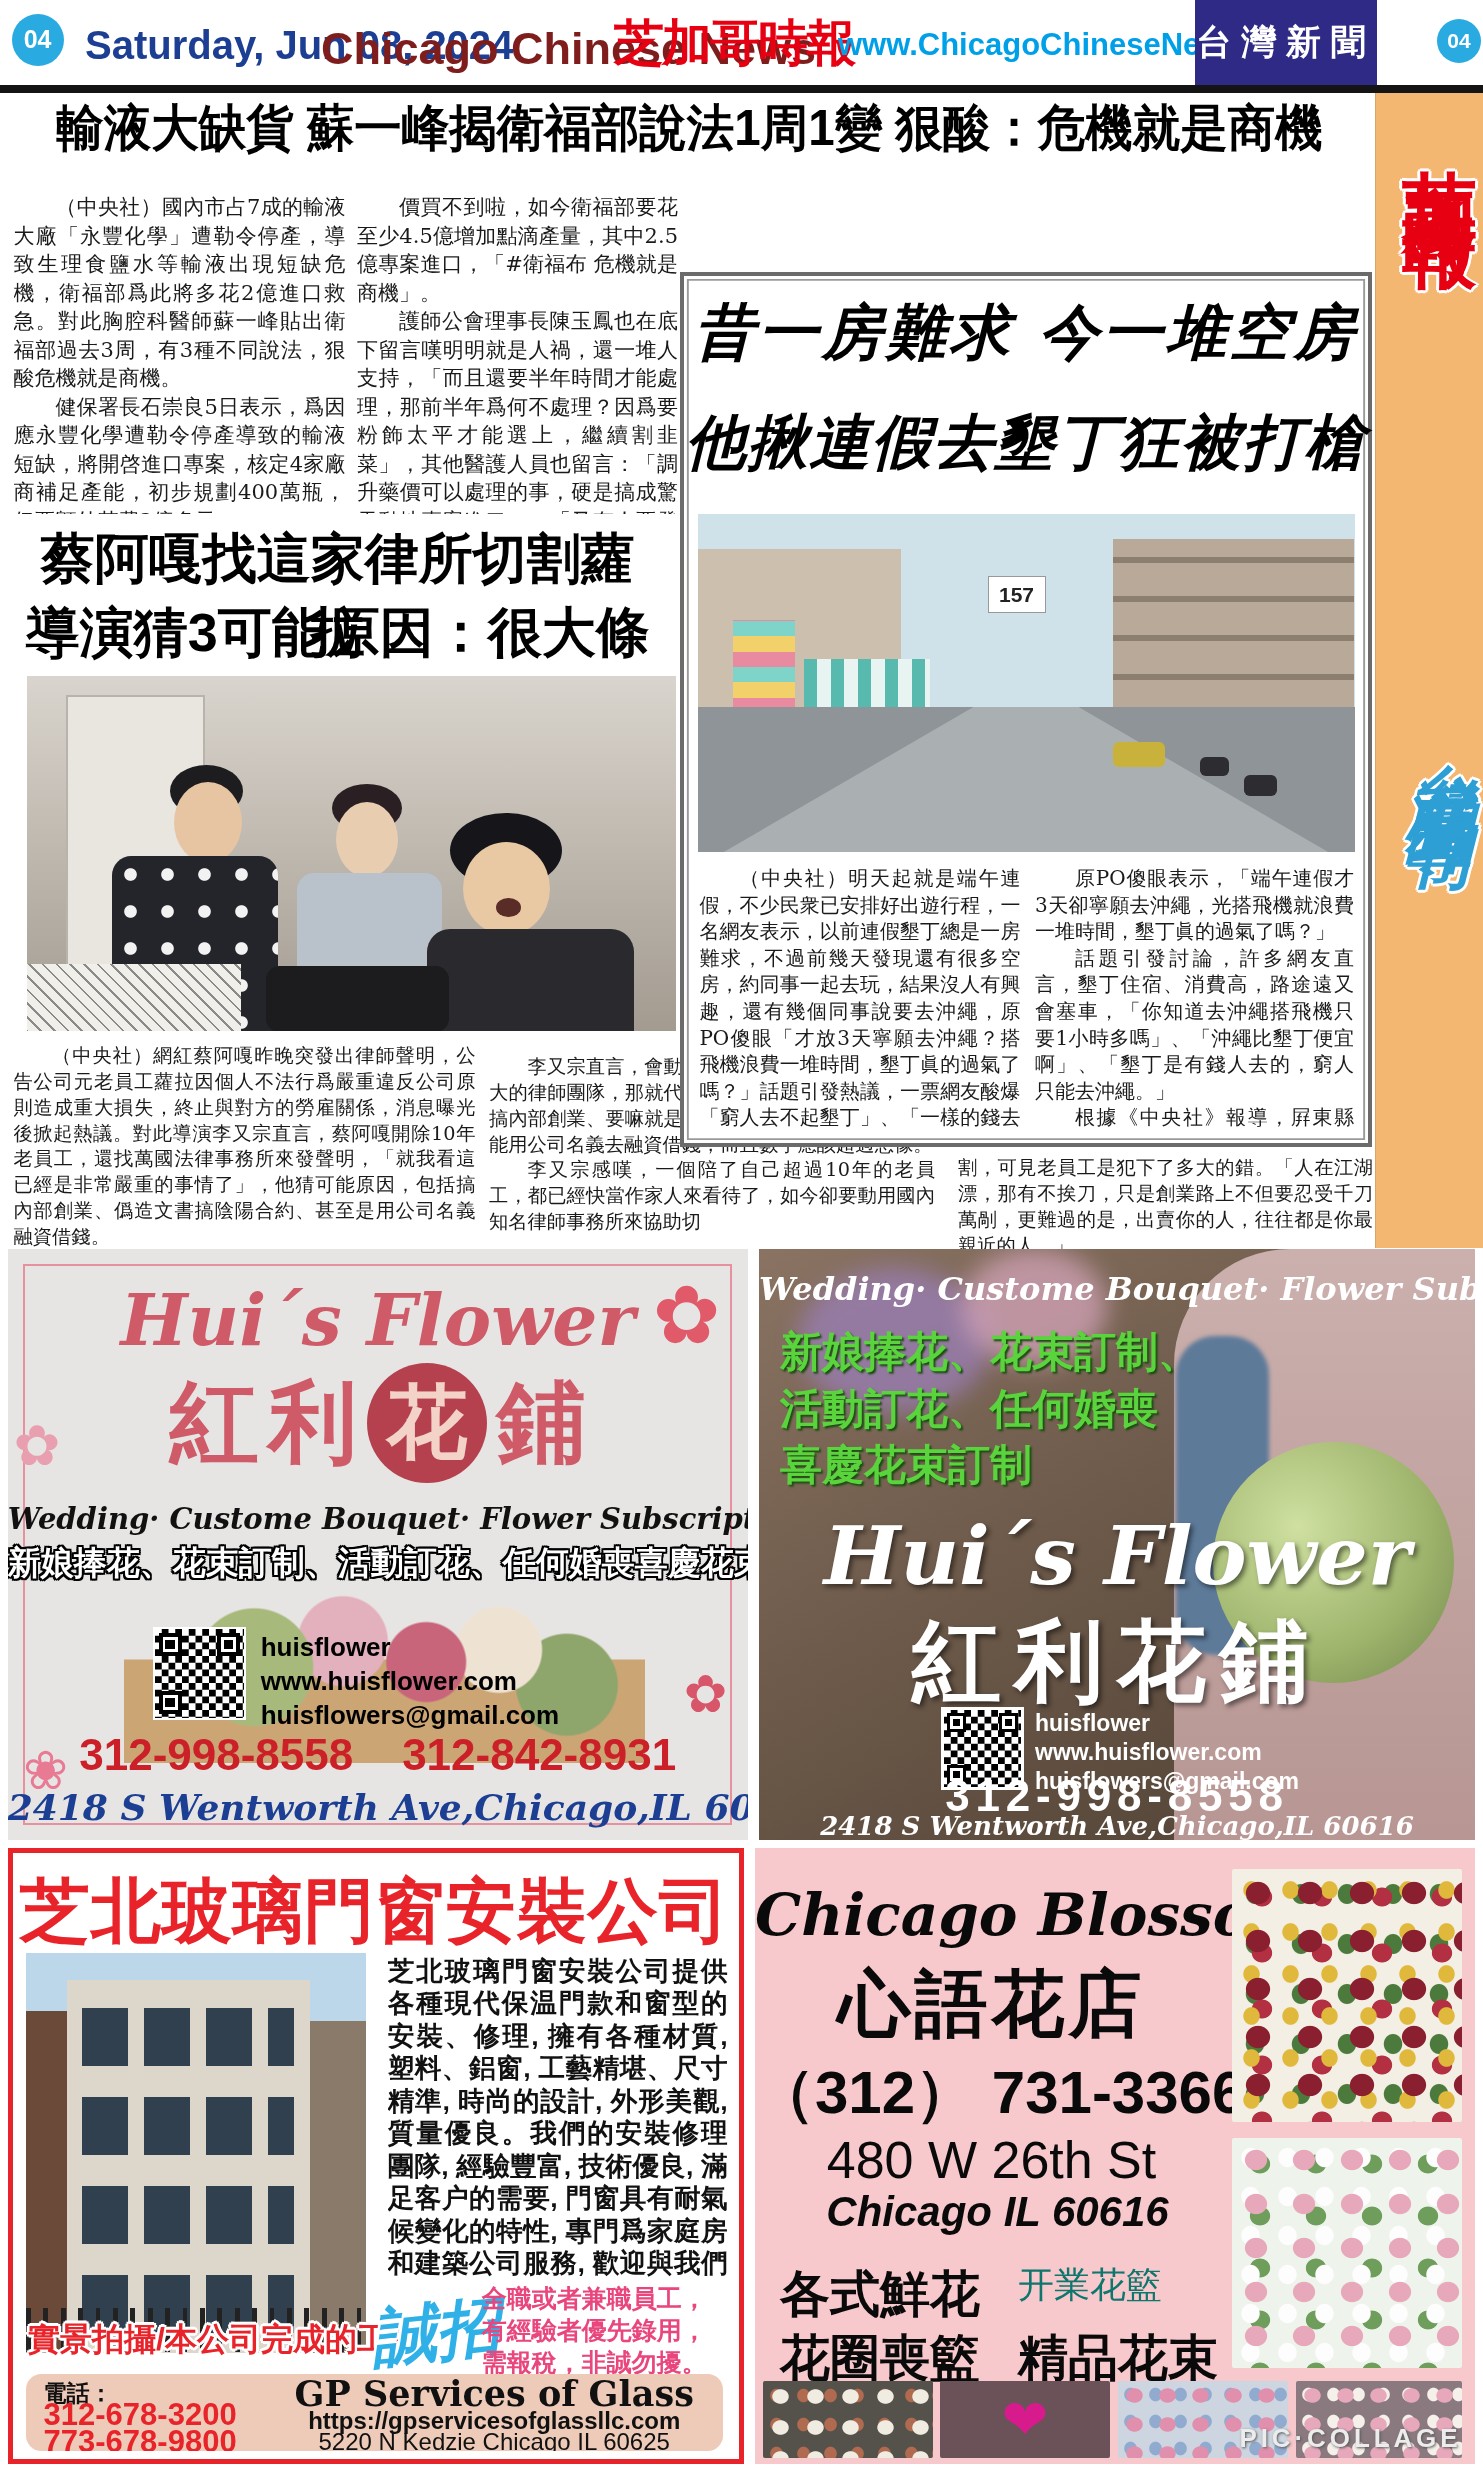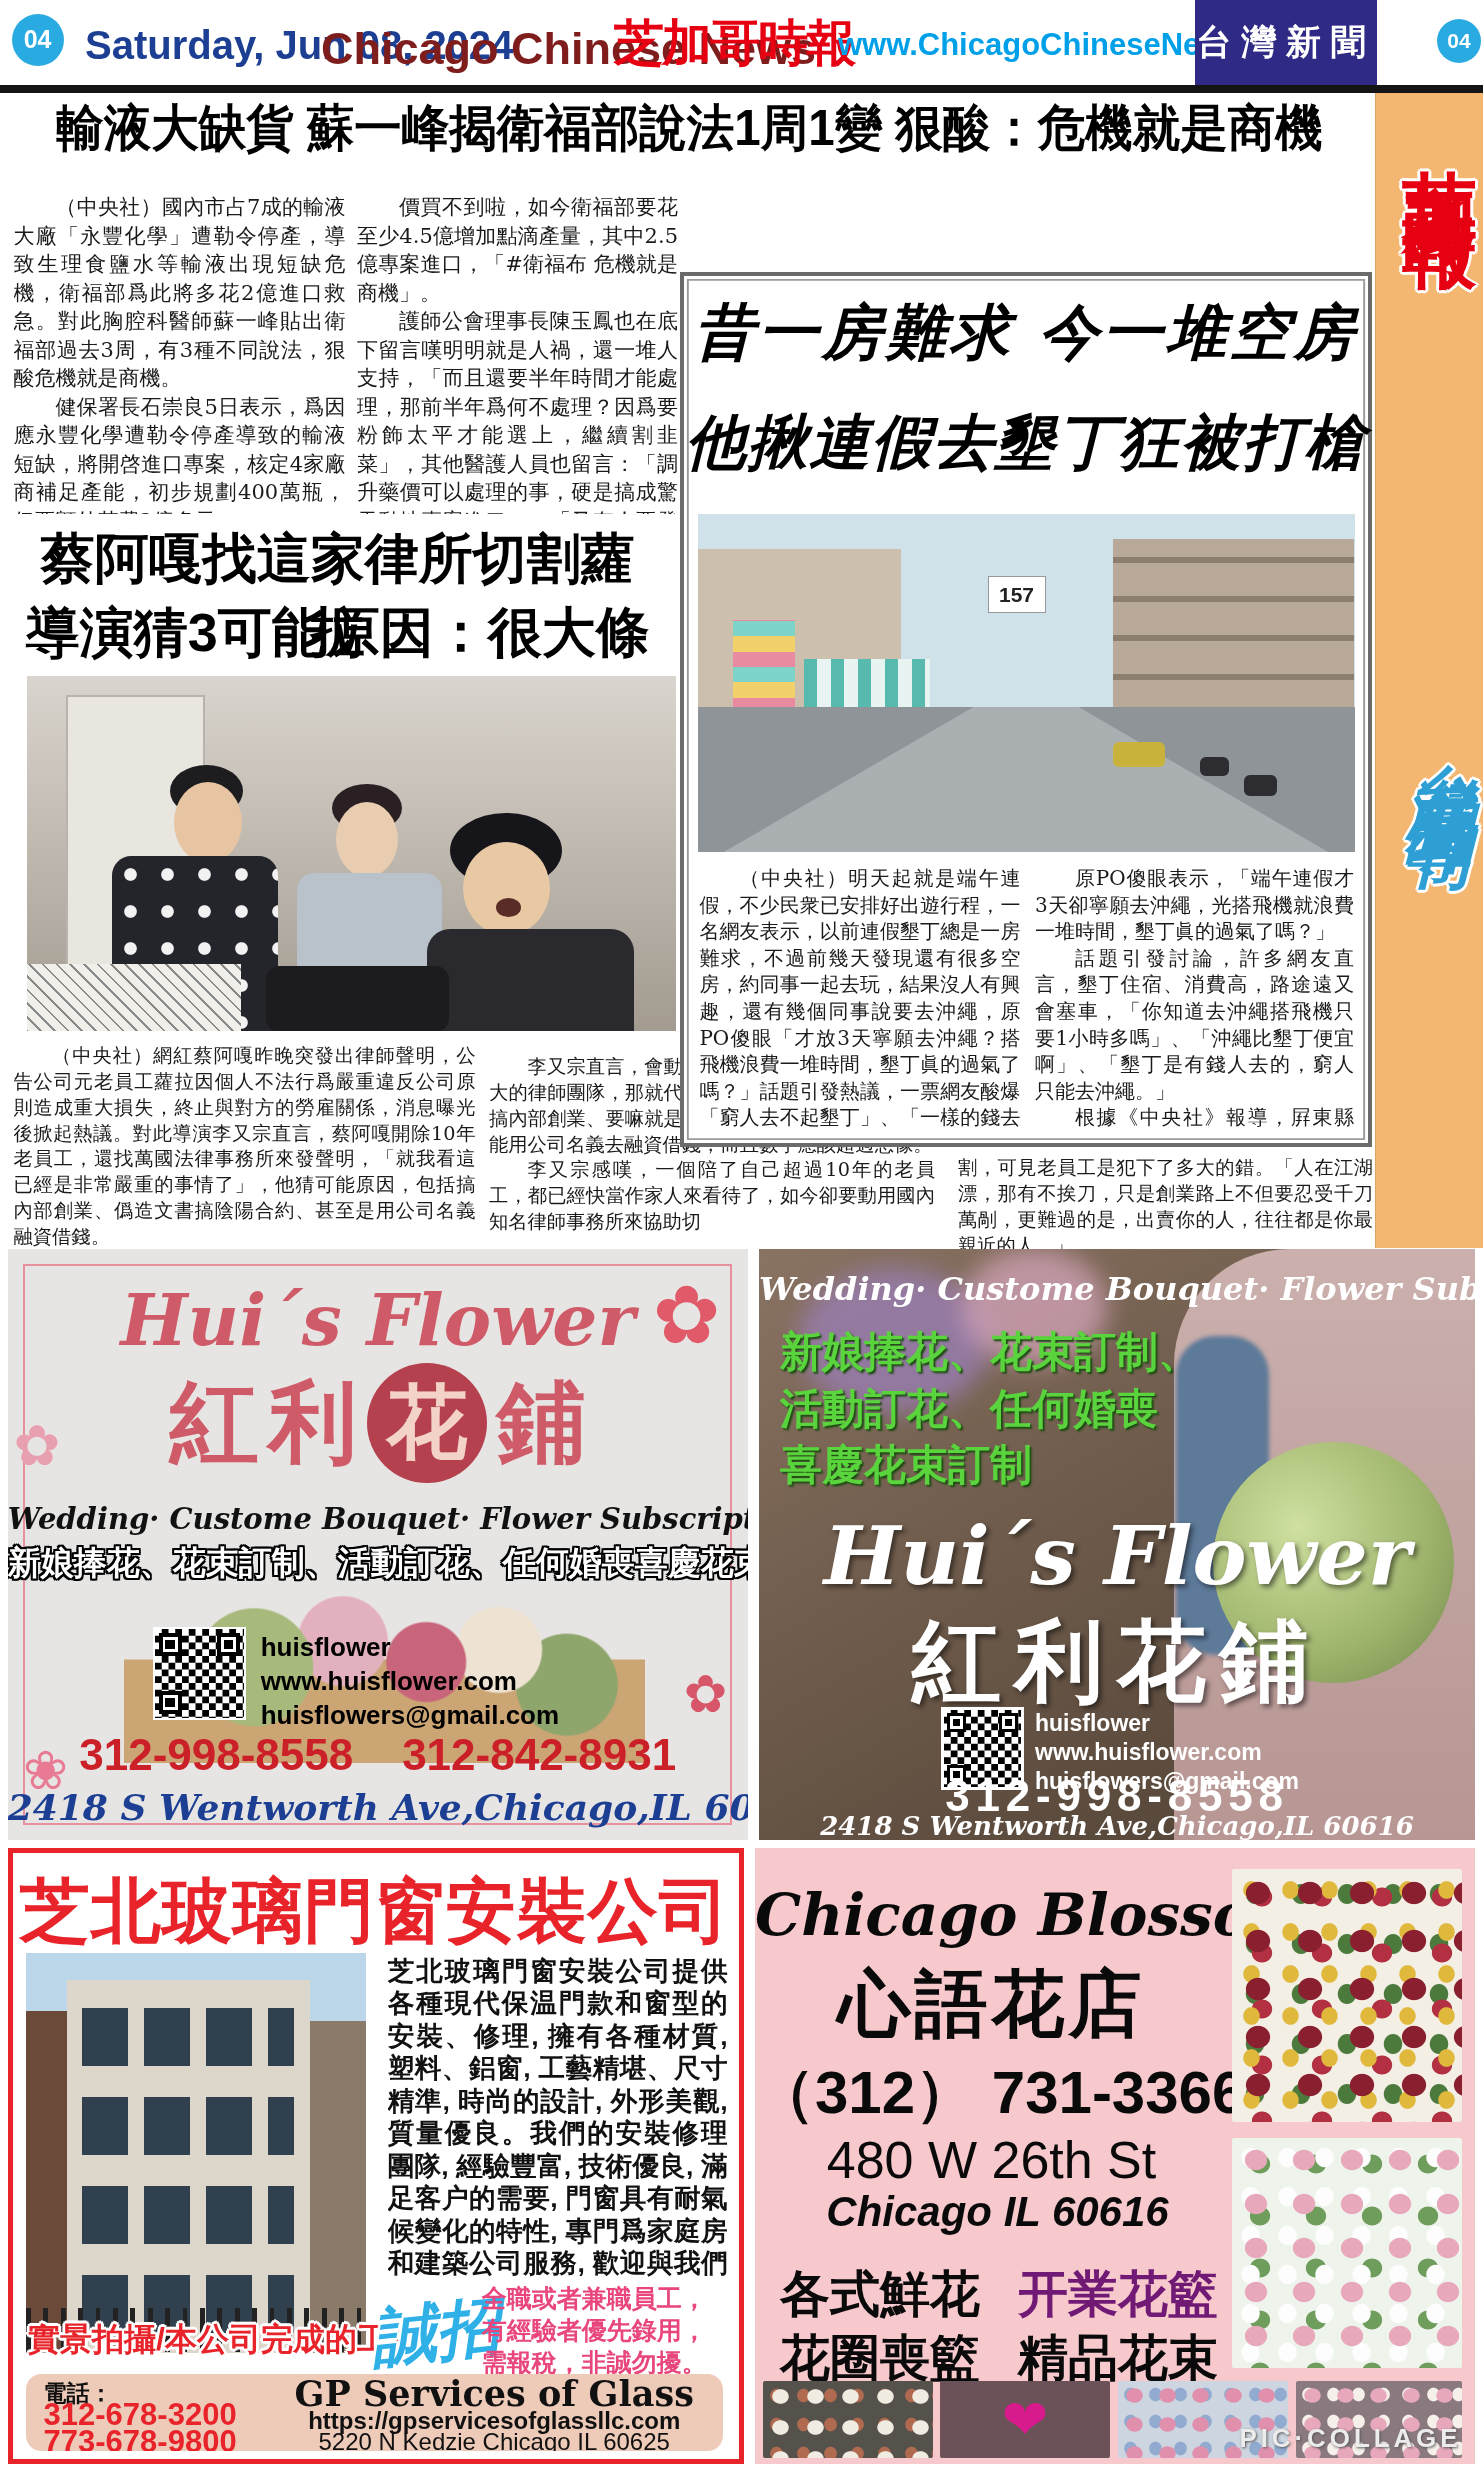--- a/index.html
+++ b/index.html
@@ -229,21 +229,21 @@
     </div>
   </div>
 
   <div class="abs" style="left:755px;top:1848px;width:720px;height:616px;background:#f7c9cc;overflow:hidden;">
     <div class="abs serif center nowrap" style="left:0;top:33px;width:473px;font-style:italic;font-weight:900;font-size:58px;color:#0a0a0a;">Chicago Blossoms</div>
     <div class="abs center nowrap" style="left:0;top:108px;width:473px;font-weight:900;font-size:73px;color:#0a0a0a;letter-spacing:3.9px;">心語花店</div>
     <div class="abs sans center nowrap" style="left:0;top:205px;width:473px;font-weight:bold;font-size:60px;color:#0a0a0a;">（312） 731-3366</div>
     <div class="abs sans center nowrap" style="left:0;top:282px;width:473px;font-weight:normal;font-size:52px;color:#0a0a0a;">480 W 26th St</div>
     <div class="abs sans center nowrap" style="left:0;top:340px;width:473px;font-style:italic;font-weight:900;font-size:42px;color:#0a0a0a;padding-left:6px;">Chicago IL 60616</div>
     <div class="abs nowrap" style="left:25px;top:413px;font-weight:900;font-size:50px;color:#0a0a0a;">各式鮮花</div>
-    <div class="abs nowrap" style="left:263px;top:413px;font-weight:700;font-size:50px;color:#701a75;">开業花籃</div>
+    <div class="abs nowrap" style="left:263px;top:413px;font-weight:400;font-size:36px;color:#0f766e;">开業花籃</div>
     <div class="abs nowrap" style="left:25px;top:477px;font-weight:900;font-size:50px;color:#0a0a0a;">花圈喪籃</div>
     <div class="abs nowrap" style="left:263px;top:477px;font-weight:900;font-size:50px;color:#0a0a0a;">精品花束</div>
 
     <div class="abs bph" style="left:477px;top:21px;width:230px;height:253px;background-color:#f3efe4;
                 background-image:radial-gradient(#8a1f30 11.6px,transparent 12.6px),radial-gradient(#e0b93c 7.7px,transparent 8.7px),radial-gradient(#b23042 9.7px,transparent 10.6px),radial-gradient(#4c7a3c 8.7px,transparent 9.7px);
                 background-size:52px 48px,39px 42px,60px 56px,46px 50px;"></div>
     <div class="abs bph" style="left:477px;top:290px;width:230px;height:230px;background-color:#eef3ec;
                 background-image:radial-gradient(#e8a8bc 10.6px,transparent 11.6px),radial-gradient(#fdfdfd 8.7px,transparent 9.7px),radial-gradient(#6f9e5c 9.7px,transparent 10.6px);
                 background-size:48px 44px,37px 39px,56px 52px;"></div>
     <div class="abs bph" style="left:7.7px;top:533px;width:170px;height:77px;background-color:#55514b;

